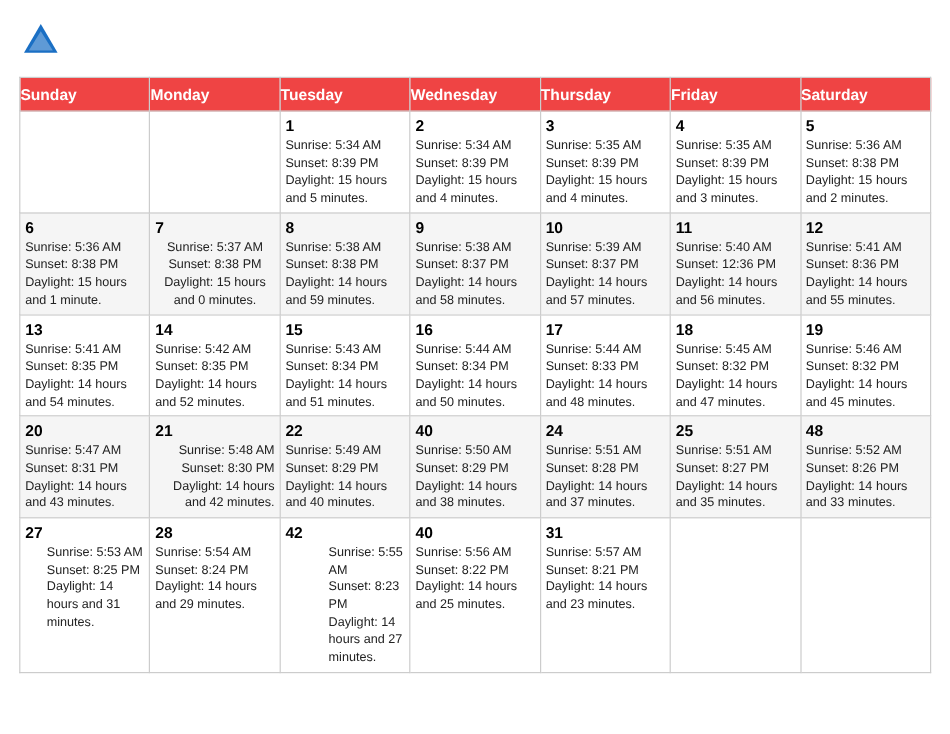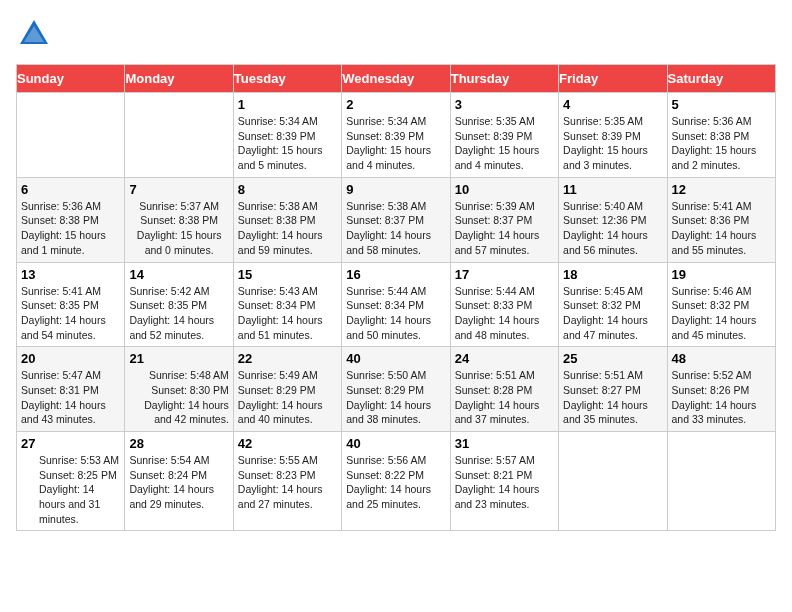--- a/index.html
+++ b/index.html
@@ -302,21 +302,21 @@
 Daylight: 14 hours and 31 minutes.</div>
         </td>
         <td>
           <span class="day-number">28</span>
           <div class="day-info" style="white-space: pre-line;">Sunrise: 5:54 AM
 Sunset: 8:24 PM
 Daylight: 14 hours and 29 minutes.</div>
         </td>
         <td>
           <span class="day-number">42</span>
-          <div class="day-info" style="white-space: pre-line;">Sunrise: 5:55 AM
+          <div class="day-info" style="white-space: pre-line; margin-left: 36px;">Sunrise: 5:55 AM
 Sunset: 8:23 PM
 Daylight: 14 hours and 27 minutes.</div>
         </td>
         <td>
           <span class="day-number">40</span>
           <div class="day-info" style="white-space: pre-line;">Sunrise: 5:56 AM
 Sunset: 8:22 PM
 Daylight: 14 hours and 25 minutes.</div>
         </td>
         <td>

